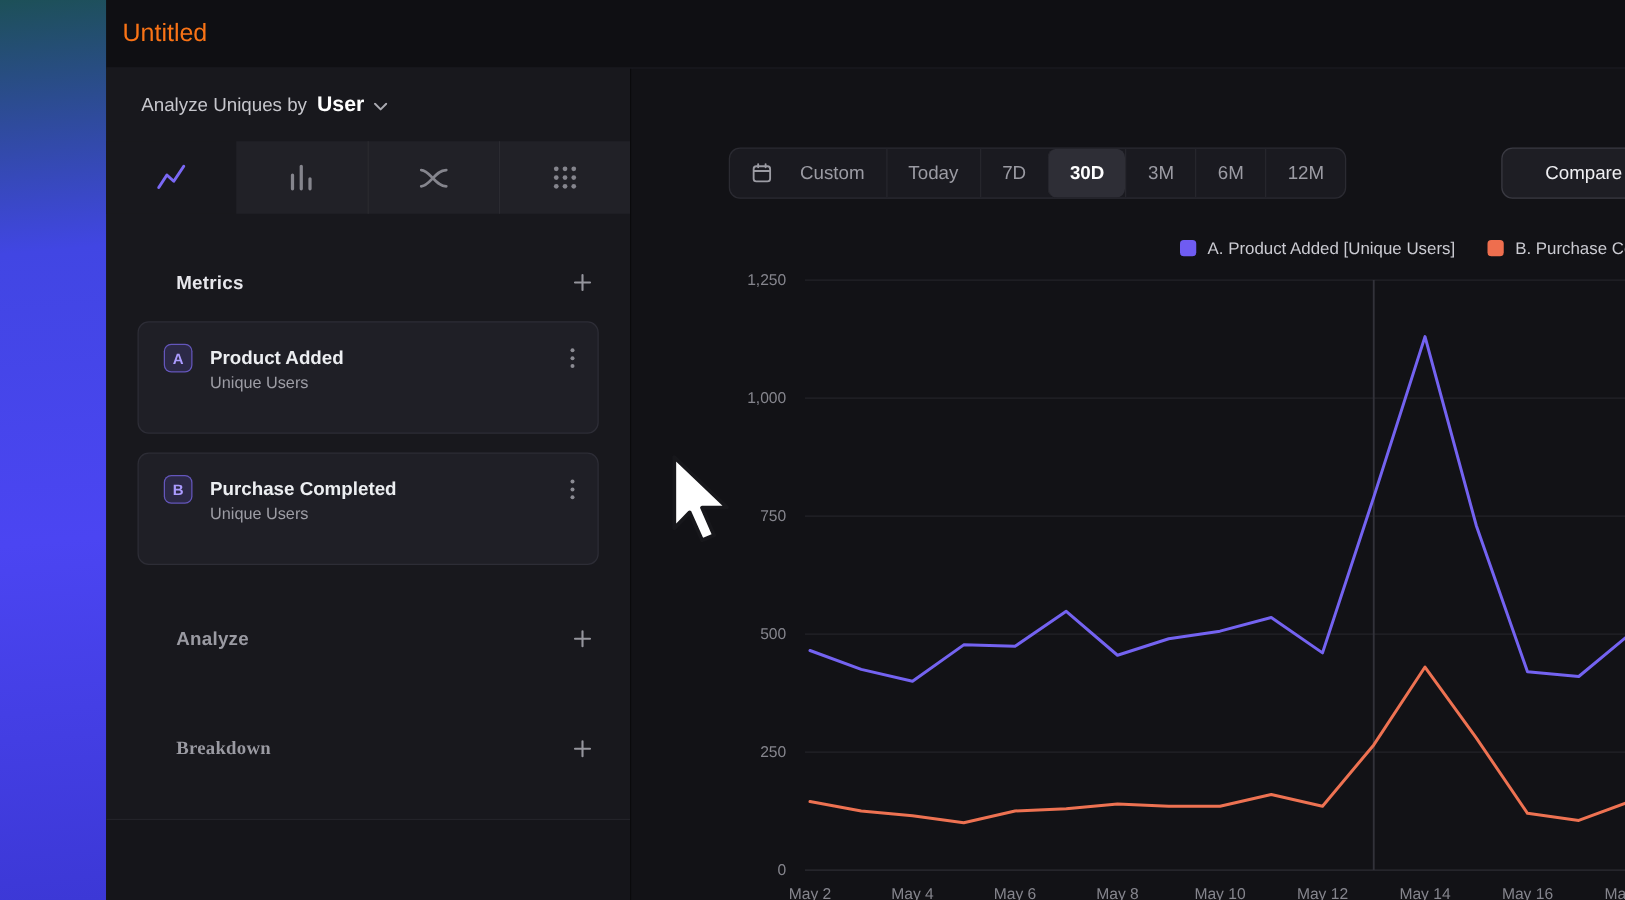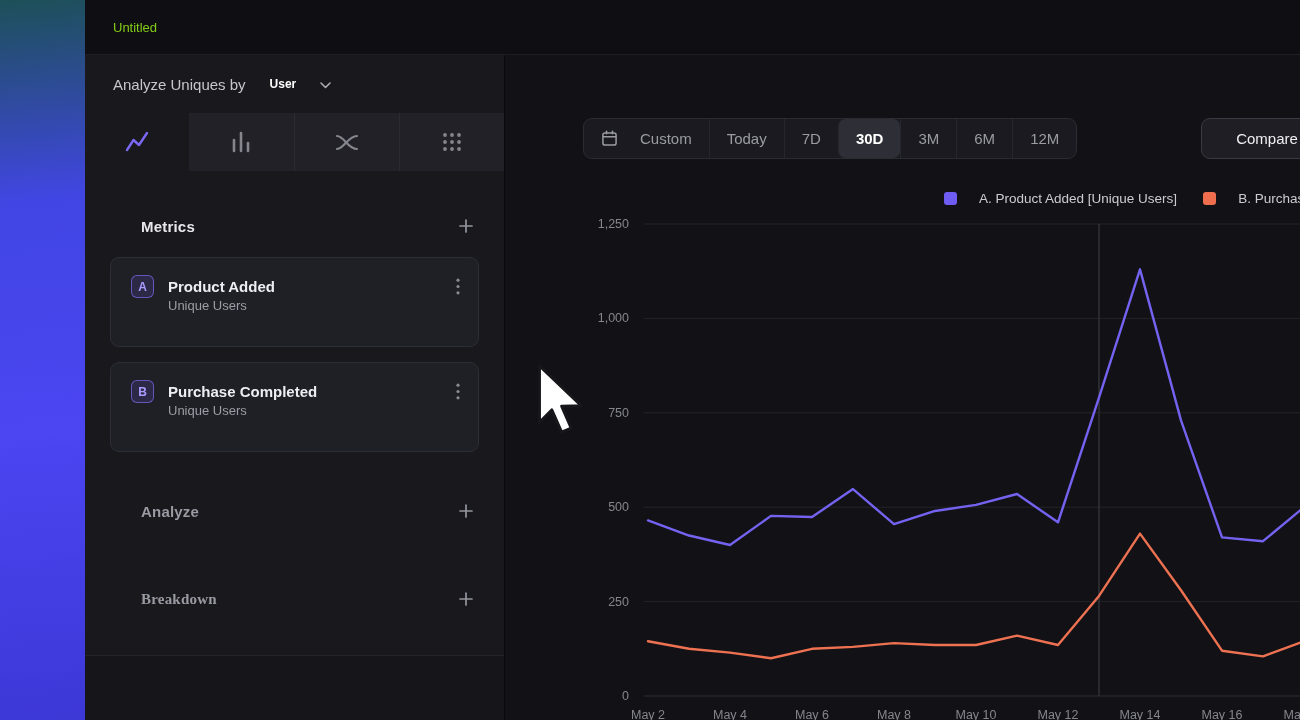--- a/index.html
+++ b/index.html
@@ -8,28 +8,28 @@
 
   .app { position:relative; width:1300px; height:720px; overflow:hidden; background:#121216; }
 
   
   .accent-strip { position:absolute; left:0; top:0; width:85px; height:720px;
     background:linear-gradient(175deg,#1d5058 0%,#4146e3 28%,#4b45f2 60%,#3c38d6 100%); }
 
   
   .topbar { position:absolute; left:85px; top:0; width:1215px; height:55px;
     background:#0f0f13; border-bottom:1px solid #1e1e24; display:flex; align-items:center; }
-  .doc-title { margin-left:28px; color:#84cc16; font-size:13px; }
+  .doc-title { margin-left:13px; color:#f97316; font-size:20px; }
 
   
   .sidebar { position:absolute; left:85px; top:55px; width:420px; height:665px;
     background:#18181d; border-right:1px solid #0a0a0c; }
-  .analyze-row { height:58px; display:flex; align-items:center; padding:0 28px; gap:24px; }
+  .analyze-row { height:58px; display:flex; align-items:center; padding:0 28px; gap:8px; }
   .analyze-label { color:#c6c6cc; font-size:15px; }
-  .analyze-value { color:#ffffff; font-size:12px; font-weight:700; }
+  .analyze-value { color:#ffffff; font-size:17px; font-weight:700; }
   .chev { margin-top:2px; }
 
   .view-tabs { height:58px; display:flex; }
   .view-tab { flex:1; display:flex; align-items:center; justify-content:center; background:#212127; }
   .view-tab + .view-tab { border-left:1px solid #2b2b31; }
   .view-tab.active { background:#18181d; border-left:none; }
   .view-tab.active + .view-tab { border-left:none; }
 
   .section-row { display:flex; align-items:center; justify-content:space-between;
     padding:0 29px; height:22px; }
@@ -63,21 +63,21 @@
   .range-btn { display:flex; align-items:center; gap:22px; padding:0 17px; background:transparent;
     border:none; color:#9b9ba3; font-size:15px; font-family:inherit; cursor:default; white-space:nowrap; }
   .range-btn + .range-btn { border-left:1px solid #26262c; }
   .range-btn.active { background:#2e2e36; color:#ffffff; font-weight:600; border-radius:7px; }
 
   .compare-btn { position:absolute; left:695px; top:63px; width:132px; height:41px;
     background:#1e1e24; border:1px solid #3a3a42; border-radius:9px; color:#f0f0f3;
     font-size:15px; font-weight:500; font-family:inherit; cursor:default; }
 
   .legend { position:absolute; left:438px; top:136px; display:flex; gap:26px; white-space:nowrap; }
-  .legend-item { display:flex; align-items:center; gap:22px; }
+  .legend-item { display:flex; align-items:center; gap:9px; }
   .legend-swatch { width:13px; height:13px; border-radius:3px; flex:0 0 auto; }
   .legend-label { color:#cbcbd2; font-size:13.5px; }
 
   #chart-svg { position:absolute; left:0; top:0; }
   .grid { stroke:#232329; stroke-width:1; }
   .grid.base { stroke:#2c2c33; }
   .marker { stroke:#32323a; stroke-width:1.5; }
   .ytick { fill:#85858d; font-size:12.5px; text-anchor:end; font-family:"Liberation Sans",sans-serif; }
   .xtick { fill:#85858d; font-size:12.5px; text-anchor:middle; font-family:"Liberation Sans",sans-serif; }
 

